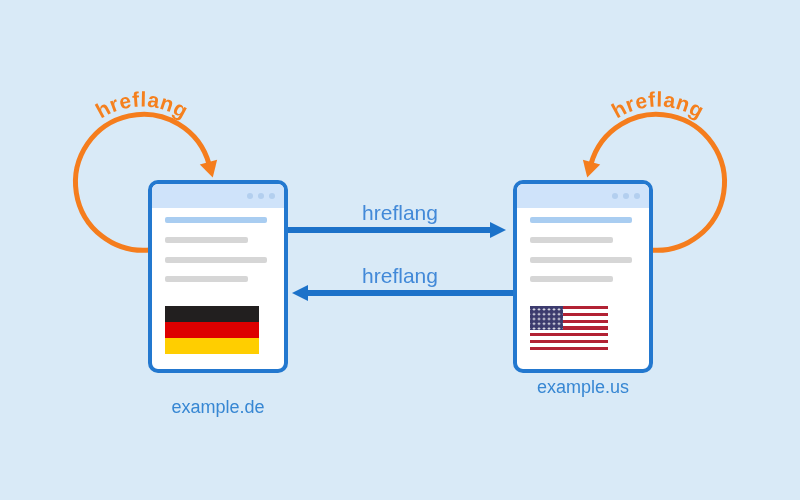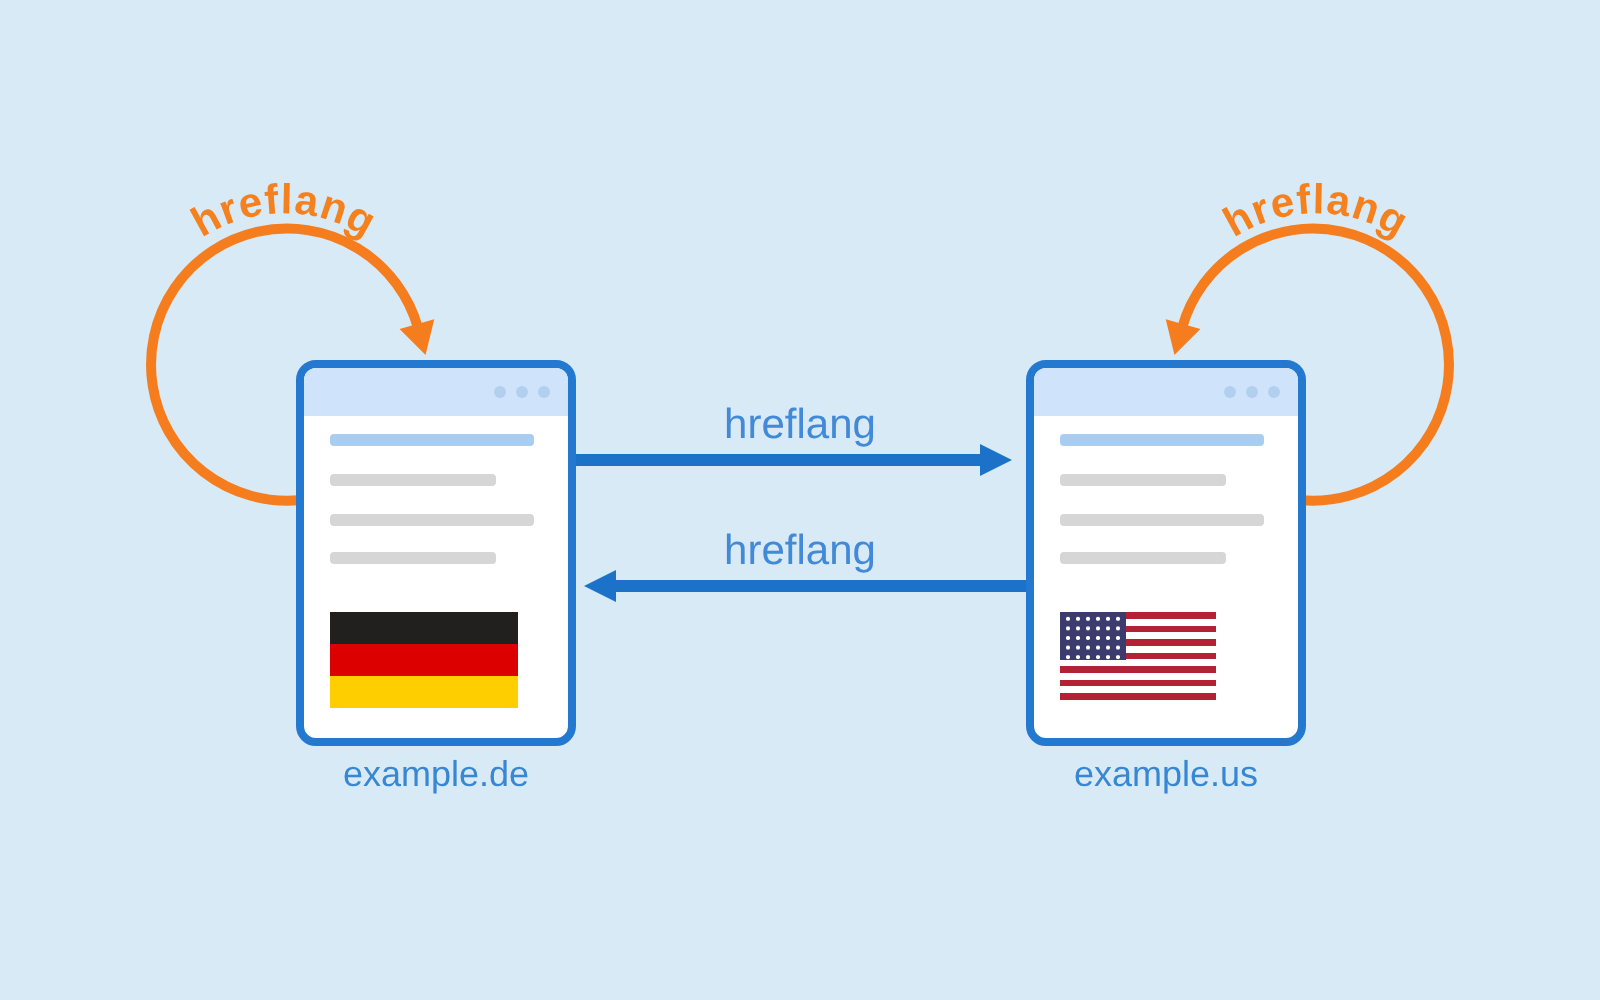--- a/index.html
+++ b/index.html
@@ -64,21 +64,21 @@
     position: absolute; left: 0; top: 0; width: 33px; height: 24px;
     background-color: #3c3b6e;
     background-image: radial-gradient(#ffffff 0.9px, rgba(0,0,0,0) 1.2px);
     background-size: 5px 4.8px; background-position: 1.5px 1px;
   }
 
   .domain {
     position: absolute; top: 377px; width: 140px;
     text-align: center; color: #3787d3; font-size: 18px;
   }
-  .domain.de { left: 148px; }
+  .domain.de { left: 148px; margin-top: 20px; }
   .domain.us { left: 513px; }
 </style>
 </head>
 <body>
 
 <div class="stage">
 
   <svg class="overlay" width="800" height="500" viewBox="0 0 800 500">
     <defs>
       <marker id="mOrange" markerWidth="22" markerHeight="22" refX="3" refY="11" orient="auto" markerUnits="userSpaceOnUse">

